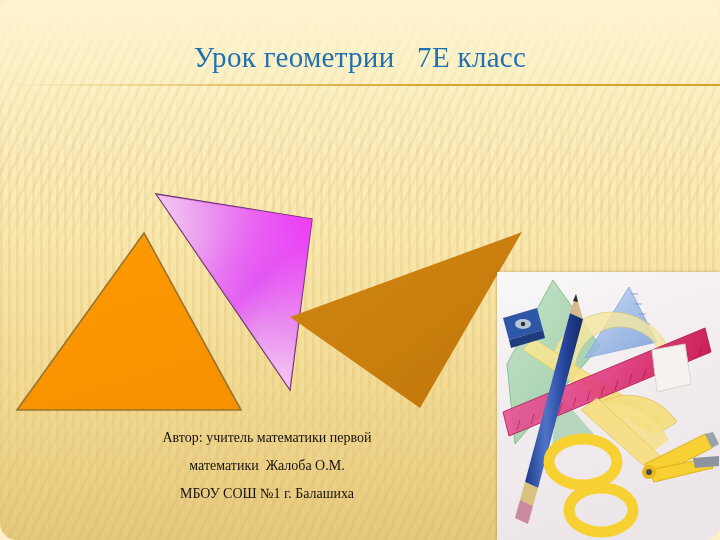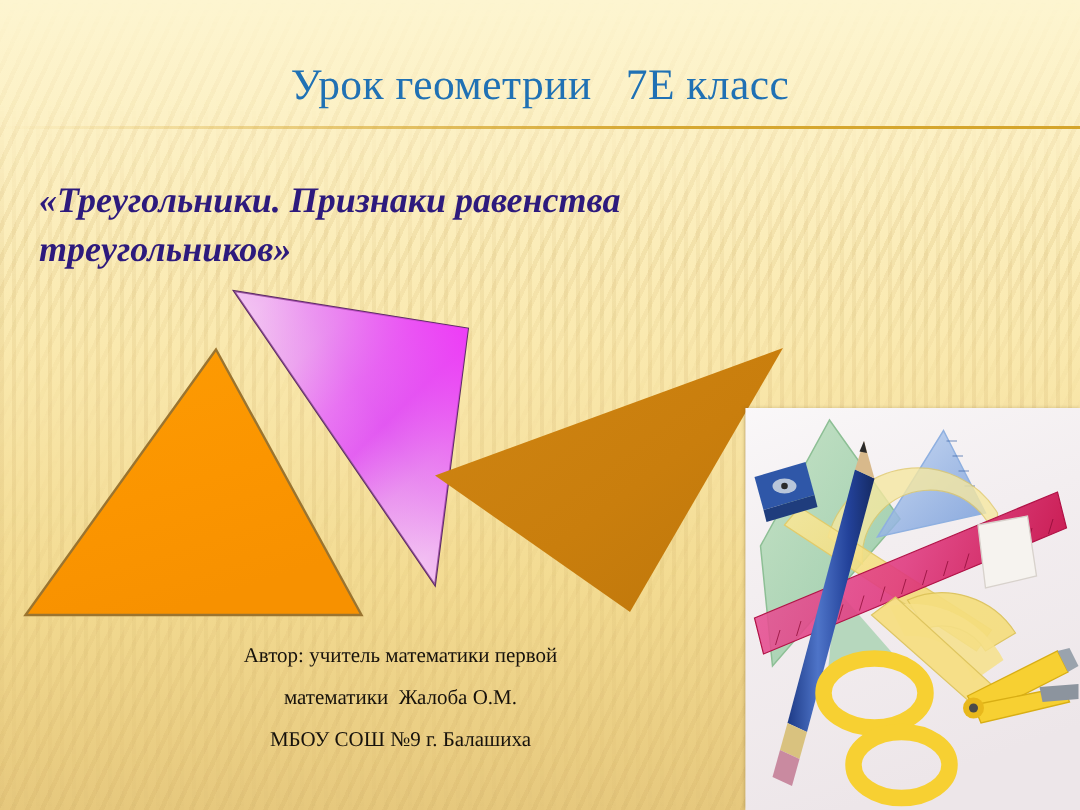--- a/index.html
+++ b/index.html
@@ -10,20 +10,21 @@
   }
   #slide{
     position:relative;width:720px;height:540px;overflow:hidden;
     background:
       linear-gradient(180deg,
         rgba(253,245,208,1) 0%,
         rgba(252,240,195,1) 18%,
         rgba(250,233,175,1) 42%,
         rgba(243,219,146,1) 72%,
         rgba(230,200,125,1) 100%);
+    border-radius: 17px;
   }
   
   .tex-diag{
     position:absolute;left:0;top:0;width:720px;height:540px;
     background-image:repeating-linear-gradient(
         115deg,
         rgba(206,171,99,.20) 0px,
         rgba(206,171,99,.20) 3px,
         rgba(255,250,225,0) 3px,
         rgba(255,250,225,0) 9px);
@@ -227,21 +228,20 @@
         <circle cx="152" cy="200" r="3" fill="#4a4a4a"></circle>
         <ellipse cx="86" cy="190" rx="34" ry="23" fill="none" stroke="#f7d032" stroke-width="11"></ellipse>
         <ellipse cx="104" cy="238" rx="32" ry="22" fill="none" stroke="#f7d032" stroke-width="11"></ellipse>
       </g>
     </svg>
   </div>
 
   <div id="title">Урок геометрии   7Е класс</div>
   <div id="title-rule"></div>
 
-  <div id="subtitle">«Треугольники. Признаки равенства треугольников»</div>
 
   <div id="author">
     <span class="ln">Автор: учитель математики первой</span>
     <span class="ln">математики  Жалоба О.М.</span>
-    <span class="ln">МБОУ СОШ №9 г. Балашиха</span>
+    <span class="ln">МБОУ СОШ №1 г. Балашиха</span>
   </div>
 
 </div>
 
 </body></html>

